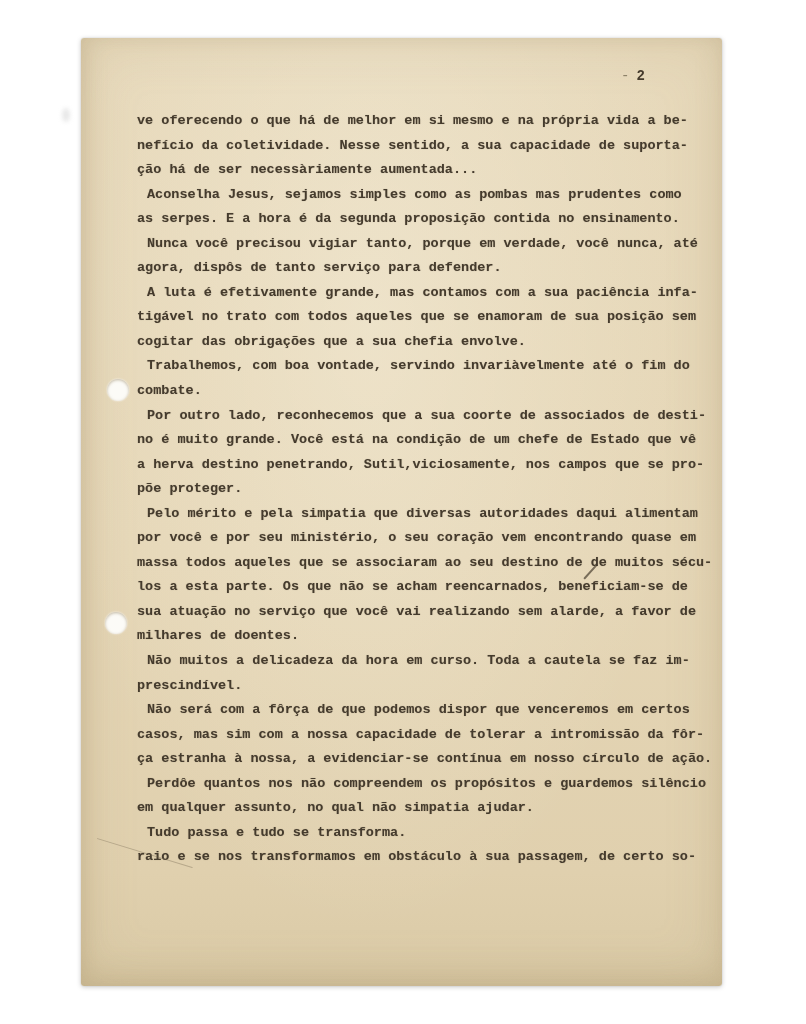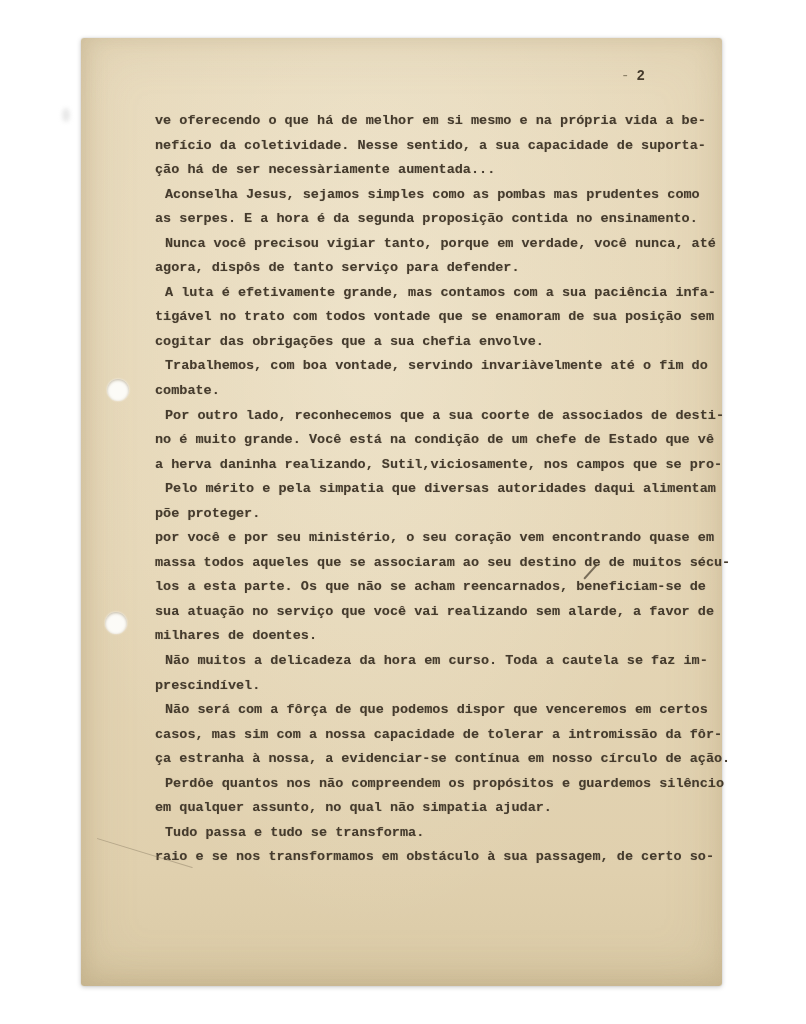--- a/index.html
+++ b/index.html
@@ -45,21 +45,21 @@
     color:var(--ink);
     white-space:pre;
   }
   .page-number .prefix{
     color:var(--pencil);
     font-weight:normal;
     margin-right:7px;
   }
   .text-block{
     position:absolute;
-    left:74px;top:71px;
+    left:56px;top:71px;
     width:572px;
     color:var(--ink);
     font-size:13.5px;
     font-weight:bold;
     text-shadow:0 0 1px rgba(69,59,45,0.35);
   }
   .line{
     height:24.55px;
     line-height:24.55px;
     white-space:pre;
@@ -115,29 +115,29 @@
     <div class="text-block">
 
     <div class="line">ve oferecendo o que há de melhor em si mesmo e na própria vida a be-</div>
         <div class="line">nefício da coletividade. Nesse sentido, a sua capacidade de suporta-</div>
         <div class="line">ção há de ser necessàriamente aumentada...</div>
         <div class="line indent">Aconselha Jesus, sejamos simples como as pombas mas prudentes como</div>
         <div class="line">as serpes. E a hora é da segunda proposição contida no ensinamento.</div>
         <div class="line indent">Nunca você precisou vigiar tanto, porque em verdade, você nunca, até</div>
         <div class="line">agora, dispôs de tanto serviço para defender.</div>
         <div class="line indent">A luta é efetivamente grande, mas contamos com a sua paciência infa-</div>
-        <div class="line">tigável no trato com todos vontade que se enamoram de sua posição sem</div>
+        <div class="line">tigável no trato com todos aqueles que se enamoram de sua posição sem</div>
         <div class="line">cogitar das obrigações que a sua chefia envolve.</div>
         <div class="line indent">Trabalhemos, com boa vontade, servindo invariàvelmente até o fim do</div>
         <div class="line">combate.</div>
         <div class="line indent">Por outro lado, reconhecemos que a sua coorte de associados de desti-</div>
         <div class="line">no é muito grande. Você está na condição de um chefe de Estado que vê</div>
-        <div class="line">a herva daninha realizando, Sutil,viciosamente, nos campos que se pro-</div>
+        <div class="line">a herva destino penetrando, Sutil,viciosamente, nos campos que se pro-</div>
+        <div class="line">põe proteger.</div>
         <div class="line indent">Pelo mérito e pela simpatia que diversas autoridades daqui alimentam</div>
-        <div class="line">põe proteger.</div>
         <div class="line">por você e por seu ministério, o seu coração vem encontrando quase em</div>
         <div class="line">massa todos aqueles que se associaram ao seu destino de de muitos sécu-</div>
         <div class="line">los a esta parte. Os que não se acham reencarnados, beneficiam-se de</div>
         <div class="line">sua atuação no serviço que você vai realizando sem alarde, a favor de</div>
         <div class="line">milhares de doentes.</div>
         <div class="line indent">Não muitos a delicadeza da hora em curso. Toda a cautela se faz im-</div>
         <div class="line">prescindível.</div>
         <div class="line indent">Não será com a fôrça de que podemos dispor que venceremos em certos</div>
         <div class="line">casos, mas sim com a nossa capacidade de tolerar a intromissão da fôr-</div>
         <div class="line">ça estranha à nossa, a evidenciar-se contínua em nosso círculo de ação.</div>

